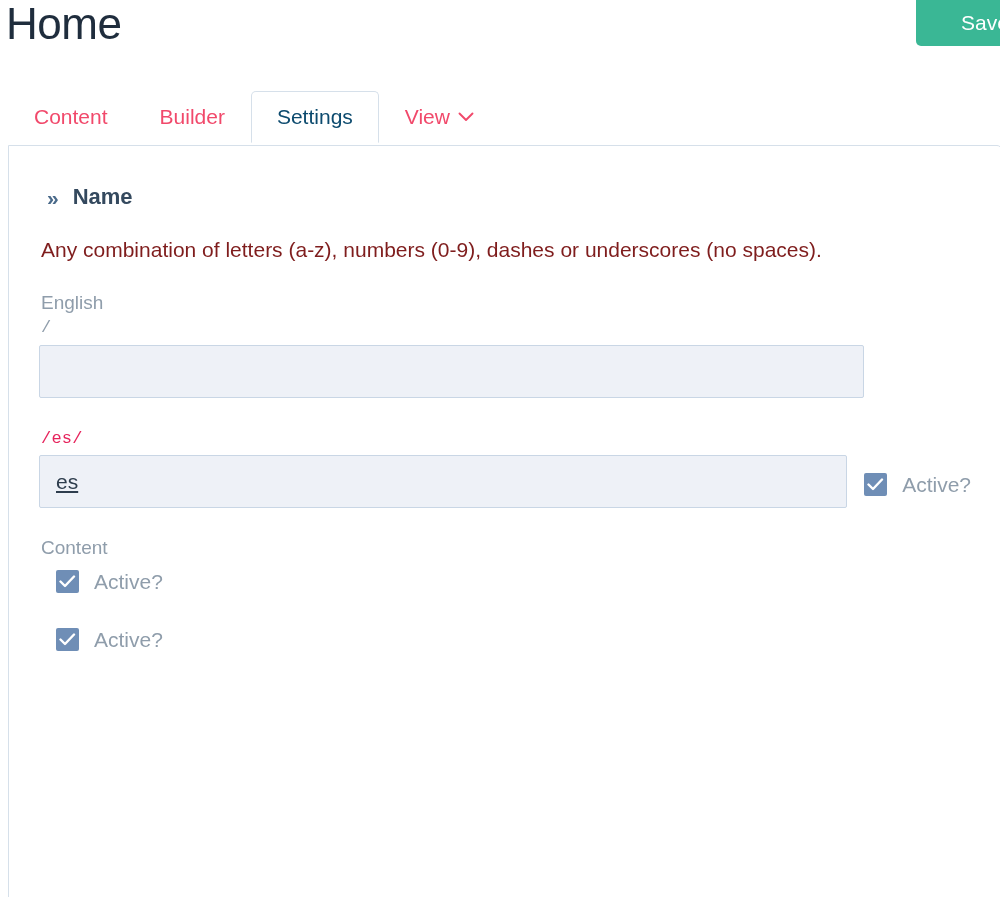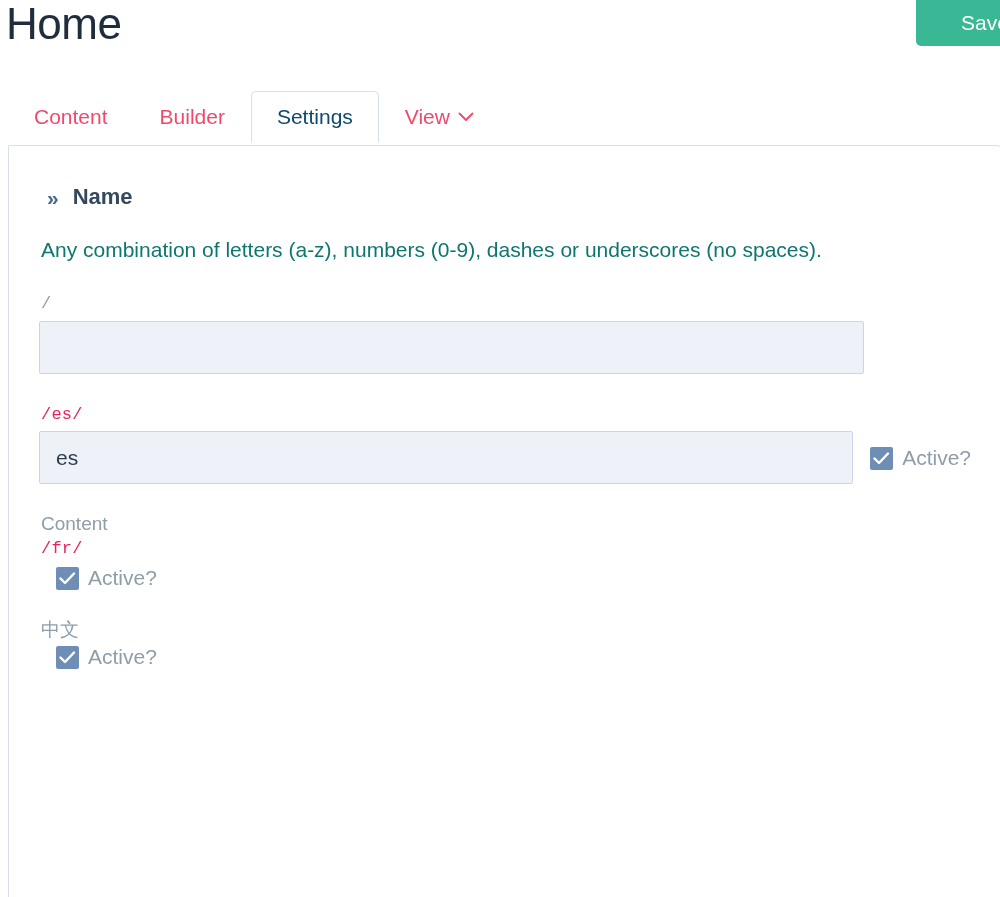--- a/index.html
+++ b/index.html
@@ -121,21 +121,21 @@
     font-size: 21px;
     font-weight: bold;
     color: #4a6a8a;
     line-height: 1;
     cursor: pointer;
   }
 
   .section-help {
     margin: 26px 0 0 2px;
     font-size: 21px;
-    color: #0f766e;
+    color: #7f1d1d;
     line-height: 1.3;
   }
 
   
   .field-group {
     margin-top: 28px;
     position: relative;
   }
   .field-label {
     font-size: 19px;
@@ -168,30 +168,32 @@
     height: 53px;
     background: #eef1f7;
     border: 1px solid #c9d6e5;
     border-radius: 2px;
     box-sizing: border-box;
     font-size: 21px;
     color: #2e3d4d;
     padding: 0 16px;
     font-family: "Liberation Sans", sans-serif;
     outline: none;
+    text-decoration: underline;
   }
   .field-input::placeholder { color: #b5c0cc; }
 
   .active-toggle {
     display: flex;
-    align-items: flex-end;
-    gap: 9px;
+    align-items: flex-start;
+    gap: 15px;
     margin-left: 17px;
     cursor: pointer;
     white-space: nowrap;
+    margin-top: 6px;
   }
   .checkbox {
     width: 23px;
     height: 23px;
     background: #6f8eb6;
     border-radius: 2px;
     position: relative;
     flex: 0 0 auto;
     cursor: pointer;
   }
@@ -228,20 +230,21 @@
 
   <div class="section-heading">
     <span class="dblchev">»</span>
     <span>Name</span>
   </div>
 
   <div class="section-help">Any combination of letters (a-z), numbers (0-9), dashes or underscores (no spaces).</div>
 
   <div id="field-list">
       <div class="field-group">
+        <div class="field-label">English</div>
         <div class="field-path is-default">/</div>
         <div class="field-row">
           <input type="text" class="field-input" placeholder="" style="">
         </div>
       </div>
       <div class="field-group">
         <div class="field-path is-locale">/es/</div>
         <div class="field-row">
           <input type="text" class="field-input" placeholder="" value="es" style="">
           <label class="active-toggle">
@@ -249,34 +252,32 @@
               <svg width="17" height="15" viewBox="0 0 17 15" fill="none" xmlns="http://www.w3.org/2000/svg">
                 <path d="M1.5 7.5 L6 12 L15 2.5" stroke="#ffffff" stroke-width="2.4" stroke-linecap="round" stroke-linejoin="round"></path>
               </svg>
             </span>
             <span class="active-label">Active?</span>
           </label>
         </div>
       </div>
       <div class="field-group">
         <div class="field-label">Content</div>
-        <div class="field-path is-locale">/fr/</div>
         <div class="field-row">
           <label class="active-toggle">
             <span class="checkbox">
               <svg width="17" height="15" viewBox="0 0 17 15" fill="none" xmlns="http://www.w3.org/2000/svg">
                 <path d="M1.5 7.5 L6 12 L15 2.5" stroke="#ffffff" stroke-width="2.4" stroke-linecap="round" stroke-linejoin="round"></path>
               </svg>
             </span>
             <span class="active-label">Active?</span>
           </label>
         </div>
       </div>
       <div class="field-group">
-        <div class="field-label">中文</div>
         <div class="field-row">
           <label class="active-toggle">
             <span class="checkbox">
               <svg width="17" height="15" viewBox="0 0 17 15" fill="none" xmlns="http://www.w3.org/2000/svg">
                 <path d="M1.5 7.5 L6 12 L15 2.5" stroke="#ffffff" stroke-width="2.4" stroke-linecap="round" stroke-linejoin="round"></path>
               </svg>
             </span>
             <span class="active-label">Active?</span>
           </label>
         </div>

